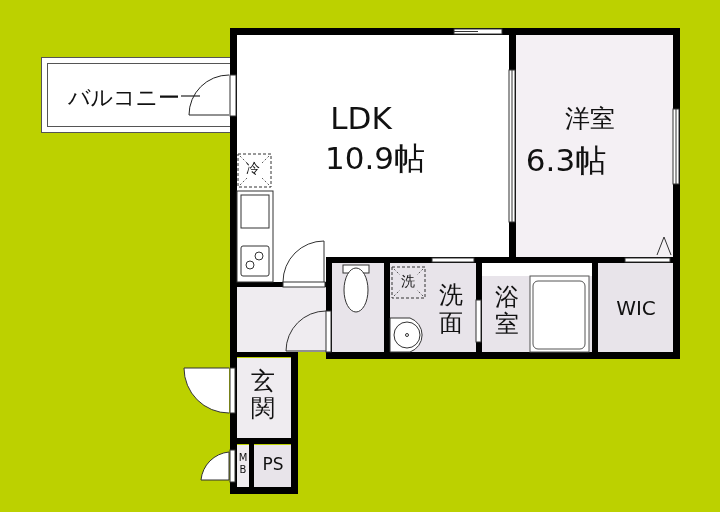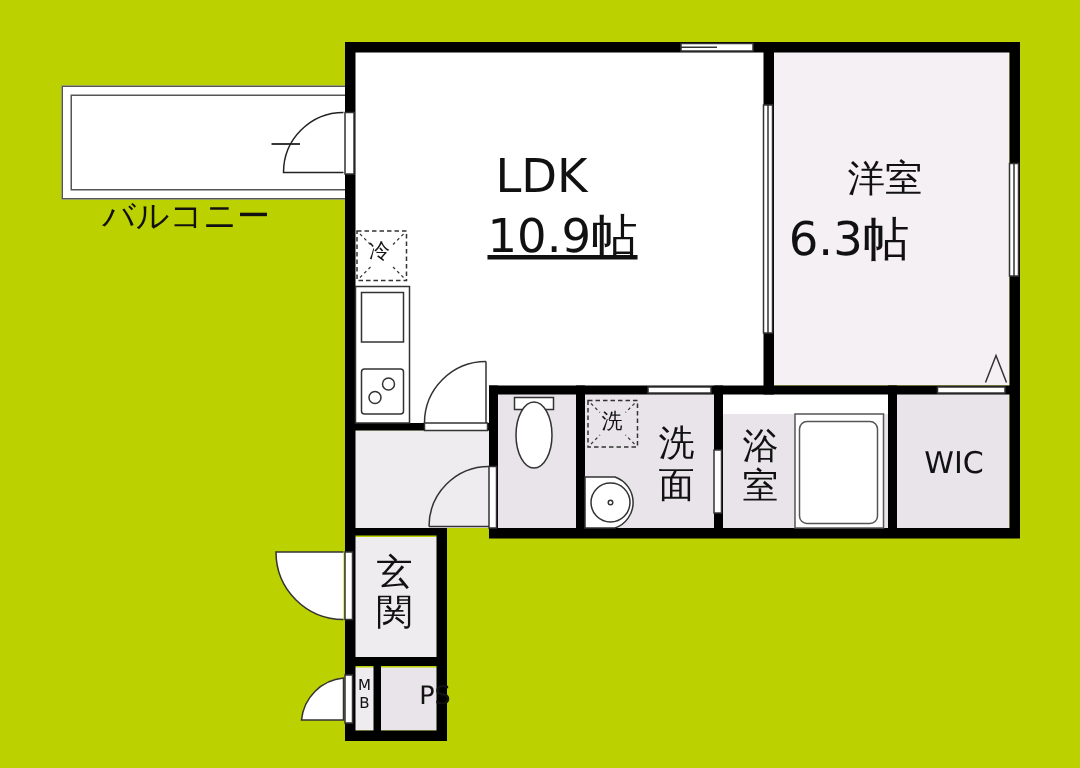--- a/index.html
+++ b/index.html
@@ -9,21 +9,21 @@
   .room { position:absolute; }
   .label { position:absolute; color:#111; text-align:center; line-height:1.05; }
   svg { position:absolute; left:0; top:0; }
 </style>
 </head>
 <body>
 
 <div class="abs" style="left:41px;top:57px;width:191px;height:76px;border:1px solid #555;background:#fff;">
   <div class="abs" style="left:5px;top:5px;width:184px;height:64px;border:1px solid #555;"></div>
 </div>
-<div class="label" style="left:68px;top:86px;font-size:22px;margin-top:47px;">バルコニー</div>
+<div class="label" style="left:68px;top:86px;font-size:22px;">バルコニー</div>
 
 <div class="room" style="left:236px;top:34px;width:274px;height:253px;background:#fff;"></div>
 <div class="room" style="left:516px;top:34px;width:157px;height:223px;background:#f4f0f4;"></div>
 <div class="room" style="left:236px;top:287px;width:92px;height:65px;background:#efecf0;"></div>
 <div class="room" style="left:332px;top:262px;width:52px;height:90px;background:#e8e4ea;"></div>
 <div class="room" style="left:390px;top:262px;width:86px;height:90px;background:#e8e4ea;"></div>
 <div class="room" style="left:482px;top:262px;width:110px;height:90px;background:#ffffff;"></div>
 <div class="room" style="left:598px;top:262px;width:75px;height:90px;background:#e8e4ea;"></div>
 <div class="room" style="left:236px;top:358px;width:56px;height:80px;background:#efecf0;"></div>
 <div class="room" style="left:236px;top:445px;width:14px;height:42px;background:#efecf0;"></div>
@@ -111,27 +111,27 @@
   <path d="M229,368 L184,368 A45,45 0 0 0 229,413" fill="#fff" stroke="#333" stroke-width="1"></path>
 
   <rect x="230" y="450" width="5" height="32" fill="#fff" stroke="#333" stroke-width="1"></rect>
   <path d="M229,452 A31,31 0 0 0 201,480 L229,480 Z" fill="#fff" stroke="#333" stroke-width="1"></path>
 </svg>
 
 <div class="label" style="left:246px;top:161px;font-size:14px;">冷</div>
 <div class="label" style="left:401px;top:274px;font-size:14px;">洗</div>
 
 <div class="label" style="left:306px;top:102px;width:110px;font-size:31px;">LDK</div>
-<div class="label" style="left:310px;top:142px;width:130px;font-size:31px;text-decoration:underline;">10.9帖</div>
+<div class="label" style="left:310px;top:142px;width:130px;font-size:31px;">10.9帖</div>
 <div class="label" style="left:530px;top:106px;width:120px;font-size:25px;">洋室</div>
 <div class="label" style="left:506px;top:144px;width:120px;font-size:31px;">6.3帖</div>
 
 <div class="label" style="left:434px;top:283px;width:34px;font-size:24px;">洗</div>
 <div class="label" style="left:434px;top:311px;width:34px;font-size:24px;">面</div>
 <div class="label" style="left:490px;top:285px;width:34px;font-size:24px;">浴</div>
 <div class="label" style="left:490px;top:312px;width:34px;font-size:24px;">室</div>
 <div class="label" style="left:600px;top:298px;width:72px;font-size:20px;">WIC</div>
 
 <div class="label" style="left:245px;top:369px;width:36px;font-size:24px;">玄</div>
 <div class="label" style="left:245px;top:396px;width:36px;font-size:24px;">関</div>
-<div class="label" style="left:254px;top:456px;width:38px;font-size:17px;padding-left:17px;">PS</div>
+<div class="label" style="left:254px;top:456px;width:38px;font-size:17px;">PS</div>
 <div class="label" style="left:236px;top:453px;width:14px;font-size:10px;">M</div>
 <div class="label" style="left:236px;top:465px;width:14px;font-size:10px;">B</div>
 
 </body></html>

